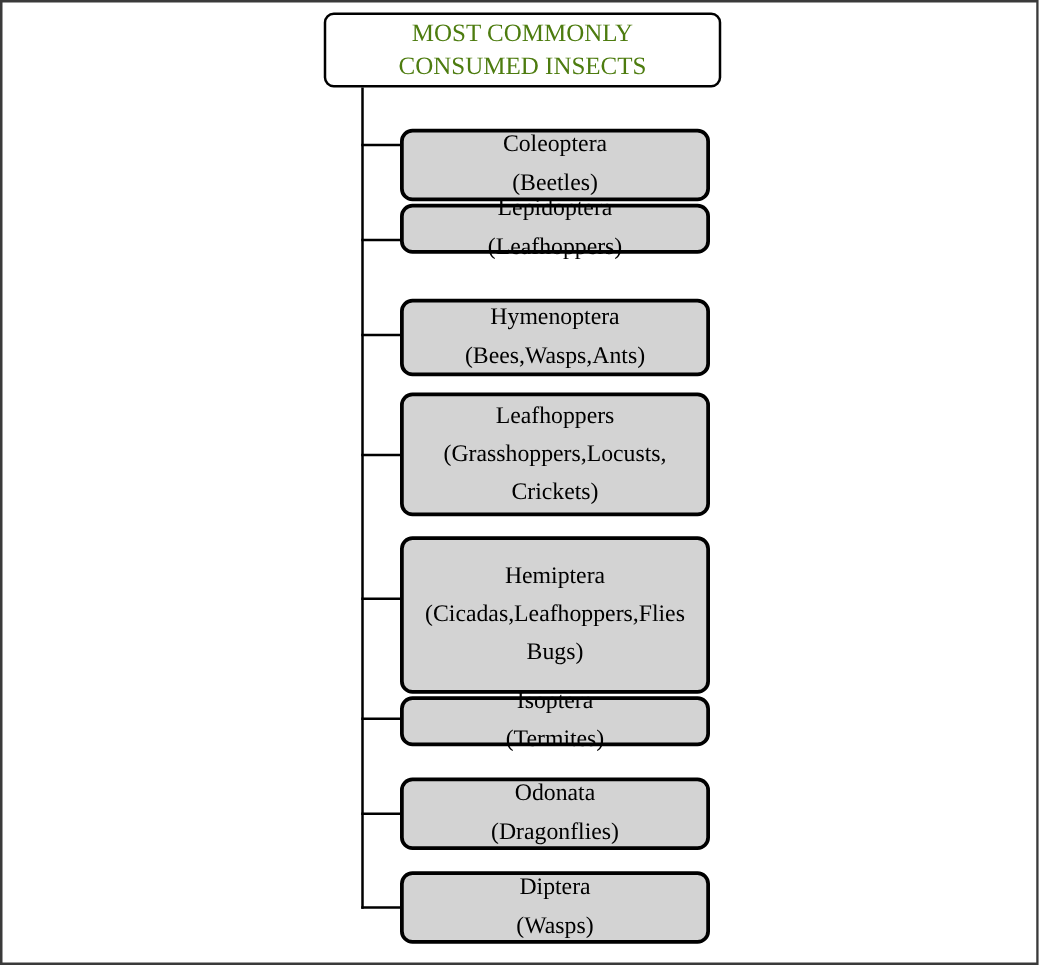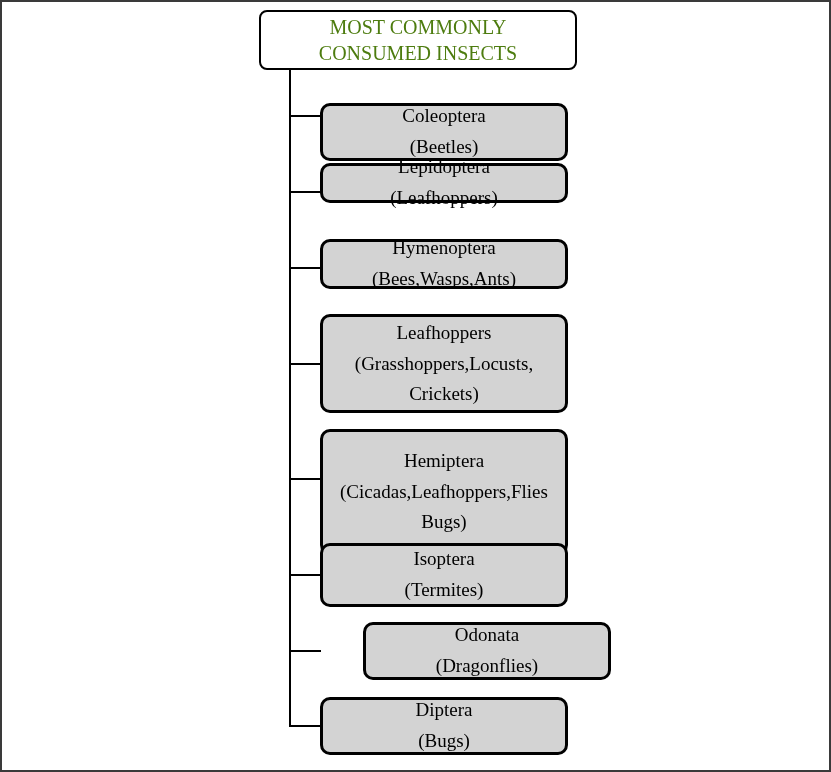--- a/index.html
+++ b/index.html
@@ -98,49 +98,49 @@
       <div class="order-common">(Beetles)</div>
     </div>
 
     <div class="stub" style="top: 189px;"></div>
     <div class="order-box" style="top: 161px; height: 40px;">
       <div class="order-name">Lepidoptera</div>
       <div class="order-common">(Leafhoppers)</div>
     </div>
 
     <div class="stub" style="top: 265px;"></div>
-    <div class="order-box" style="top: 237px; height: 50px;">
+    <div class="order-box" style="top: 237px; height: 62px;">
       <div class="order-name">Hymenoptera</div>
       <div class="order-common">(Bees,Wasps,Ants)</div>
     </div>
 
     <div class="stub" style="top: 360.5px;"></div>
     <div class="order-box" style="top: 312px; height: 99px;">
       <div class="order-name">Leafhoppers</div>
       <div class="order-common">(Grasshoppers,Locusts, Crickets)</div>
     </div>
 
     <div class="stub" style="top: 475.5px;"></div>
     <div class="order-box" style="top: 427px; height: 126px;">
       <div class="order-name">Hemiptera</div>
       <div class="order-common">(Cicadas,Leafhoppers,Flies Bugs)</div>
     </div>
 
     <div class="stub" style="top: 572px;"></div>
-    <div class="order-box" style="top: 541px; height: 64px;">
+    <div class="order-box" style="top: 555px; height: 40px;">
       <div class="order-name">Isoptera</div>
       <div class="order-common">(Termites)</div>
     </div>
 
     <div class="stub" style="top: 648px;"></div>
-    <div class="order-box" style="top: 620px; height: 58px; margin-left: 43px;">
+    <div class="order-box" style="top: 620px; height: 58px;">
       <div class="order-name">Odonata</div>
       <div class="order-common">(Dragonflies)</div>
     </div>
 
     <div class="stub" style="top: 723px;"></div>
     <div class="order-box" style="top: 695px; height: 58px;">
       <div class="order-name">Diptera</div>
-      <div class="order-common">(Bugs)</div>
+      <div class="order-common">(Wasps)</div>
     </div>
   </div>
 
 </div>
 
 </body></html>

